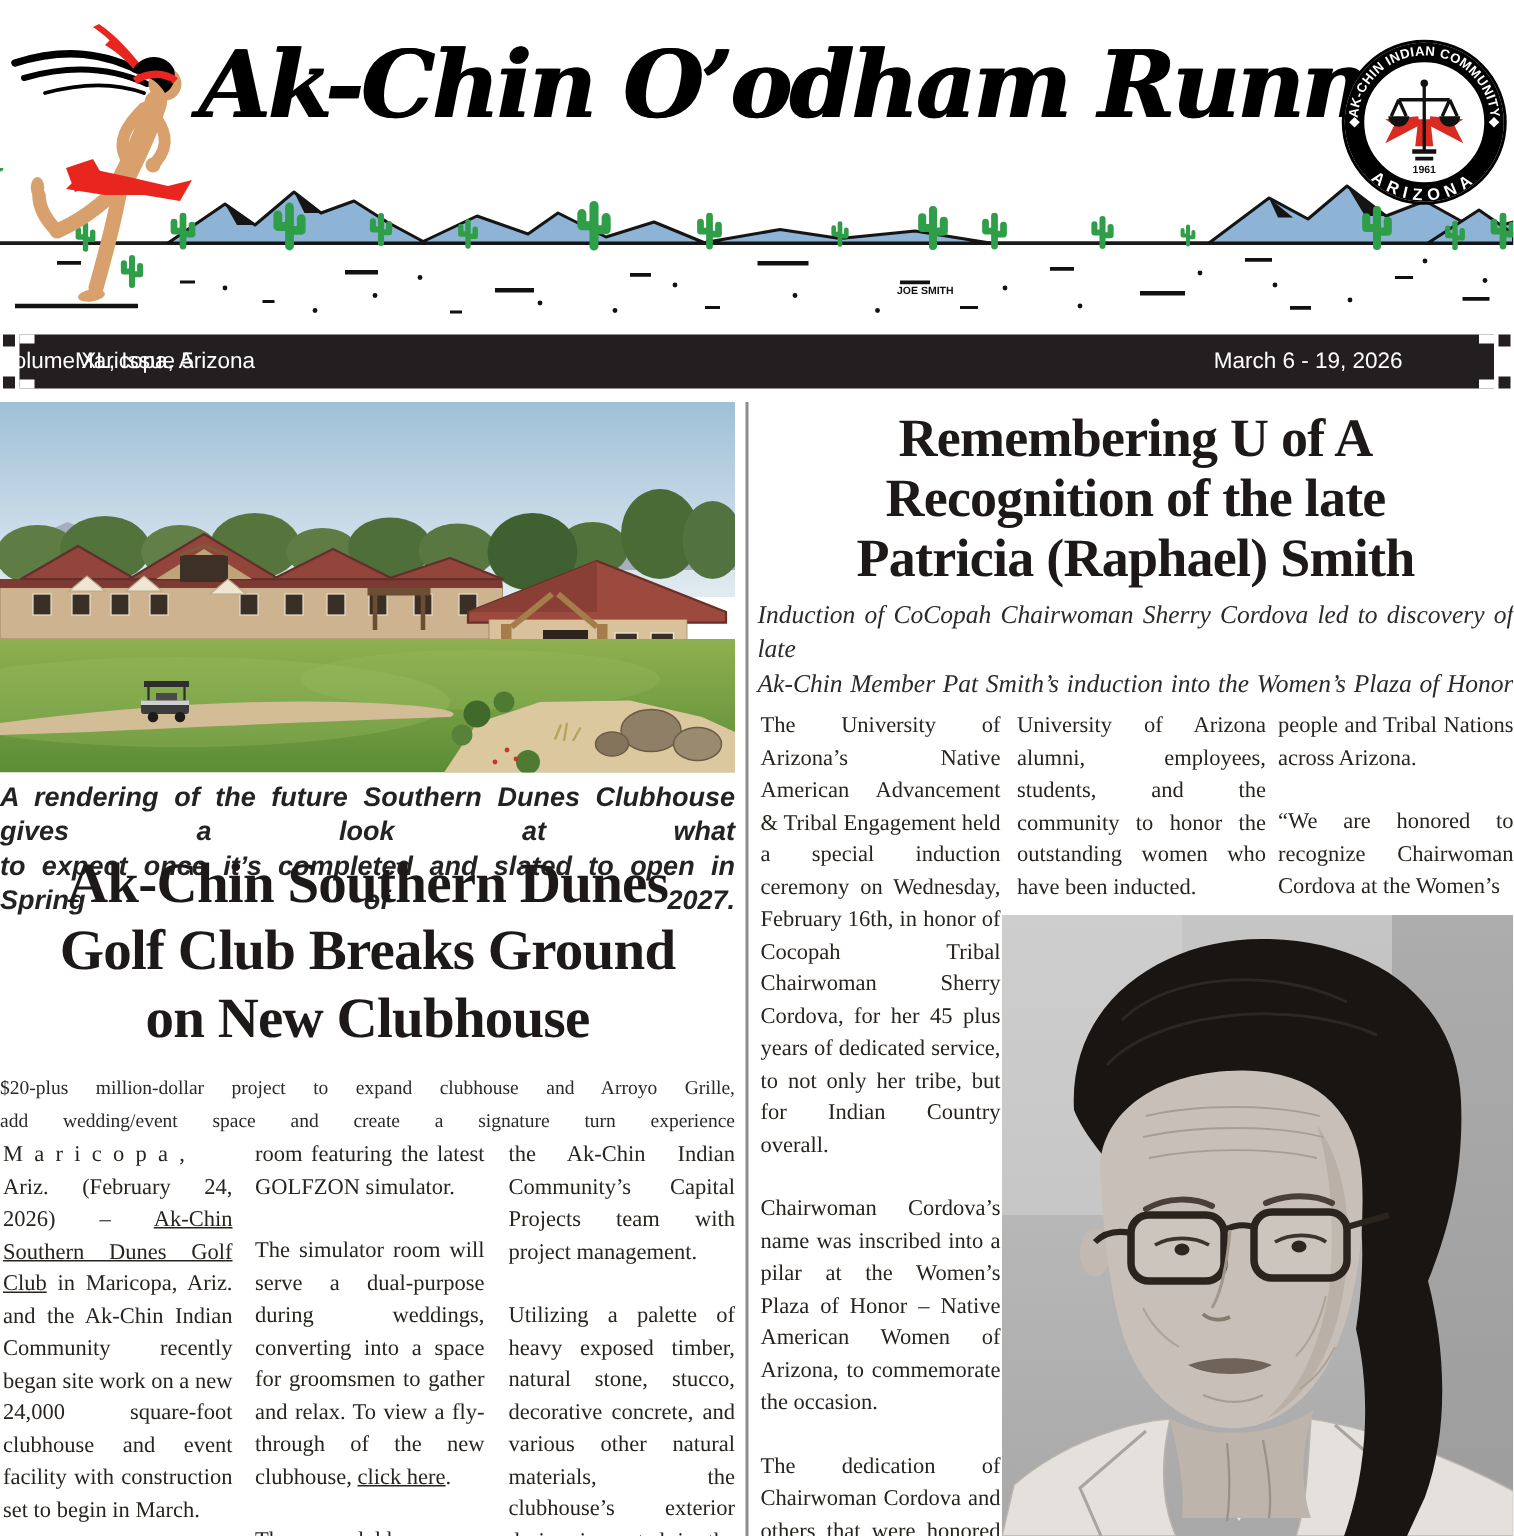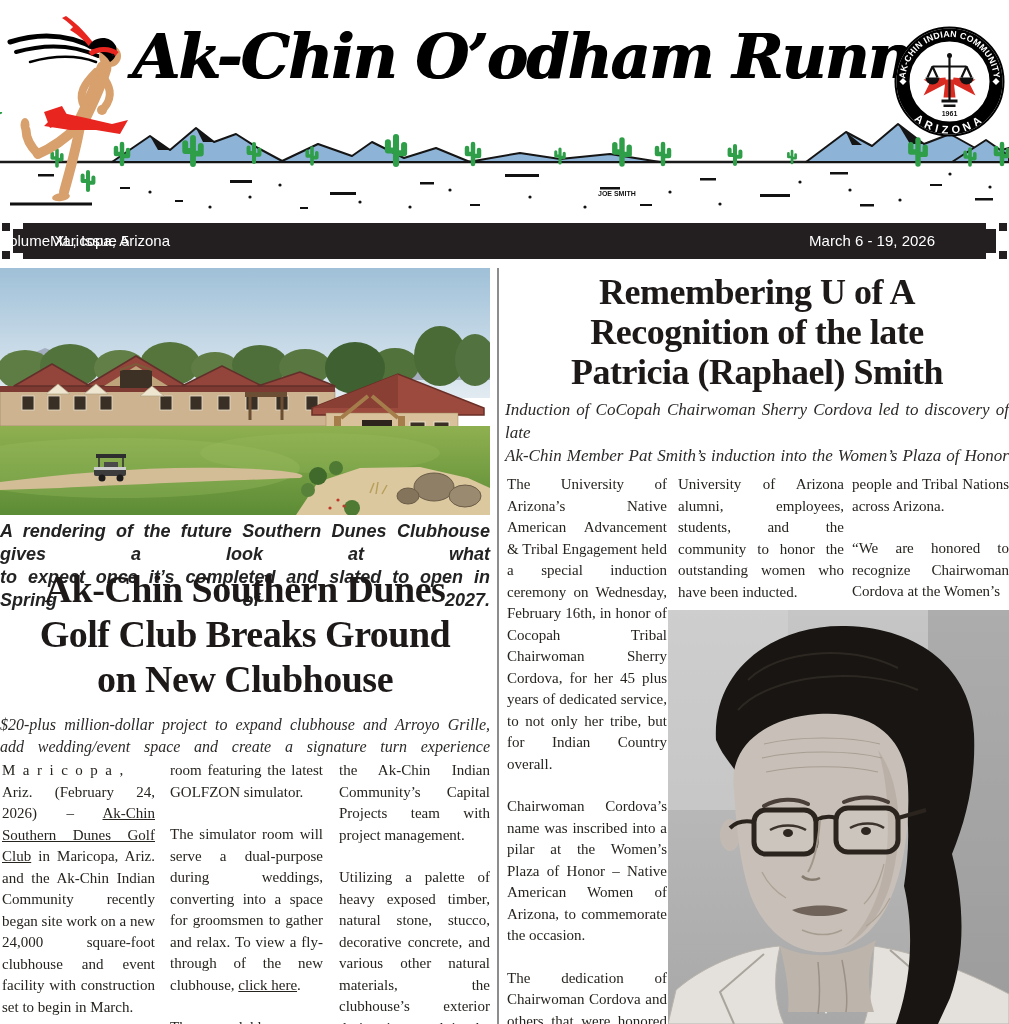--- a/index.html
+++ b/index.html
@@ -26,22 +26,22 @@
   .divider{position:absolute;left:497px;top:268px;width:2px;height:756px;background:#8d8d8d;}
   .left-sec{position:absolute;left:0;top:268px;width:490px;height:756px;}
   .right-sec{position:absolute;left:505px;top:268px;width:504px;height:756px;}
 
   .clubhouse-photo{position:absolute;left:0;top:0;width:490px;height:247px;}
   .caption{position:absolute;left:0;top:252px;width:490px;
     font-family:"Liberation Sans",sans-serif;font-weight:bold;font-style:italic;
     font-size:18px;line-height:23px;color:#232323;text-align:justify;text-align-last:justify;}
   .l-headline{position:absolute;left:0;top:299px;width:490px;text-align:center;
     font-weight:bold;font-size:38px;line-height:45px;color:#1d1919;letter-spacing:-0.5px;}
-  .l-subhead{position:absolute;left:0;top:446px;width:490px;font-style:italic;
-    font-size:16px;line-height:22px;color:#2c2a28;text-align:justify;text-align-last:justify;}
+  .l-subhead{position:absolute;left:0;top:446px;width:490px;
+    font-size:13px;line-height:22px;color:#2c2a28;text-align:justify;text-align-last:justify;}
 
   .r-headline{position:absolute;left:0;top:4px;width:504px;text-align:center;
     font-weight:bold;font-size:36px;line-height:40px;color:#1d1919;letter-spacing:-0.5px;}
   .r-subhead{position:absolute;left:0;top:130px;width:504px;font-style:italic;
     font-size:17px;line-height:23px;color:#2c2a28;text-align:justify;text-align-last:justify;}
   .r-byline{position:absolute;left:0;top:182px;width:504px;
     font-family:"Liberation Sans",sans-serif;font-weight:bold;font-size:13.5px;color:#3a3836;}
 
   .bodycol{position:absolute;font-size:15px;line-height:21.5px;text-align:justify;color:#27241f;}
   .bodycol p{margin:0 0 21px 0;}

